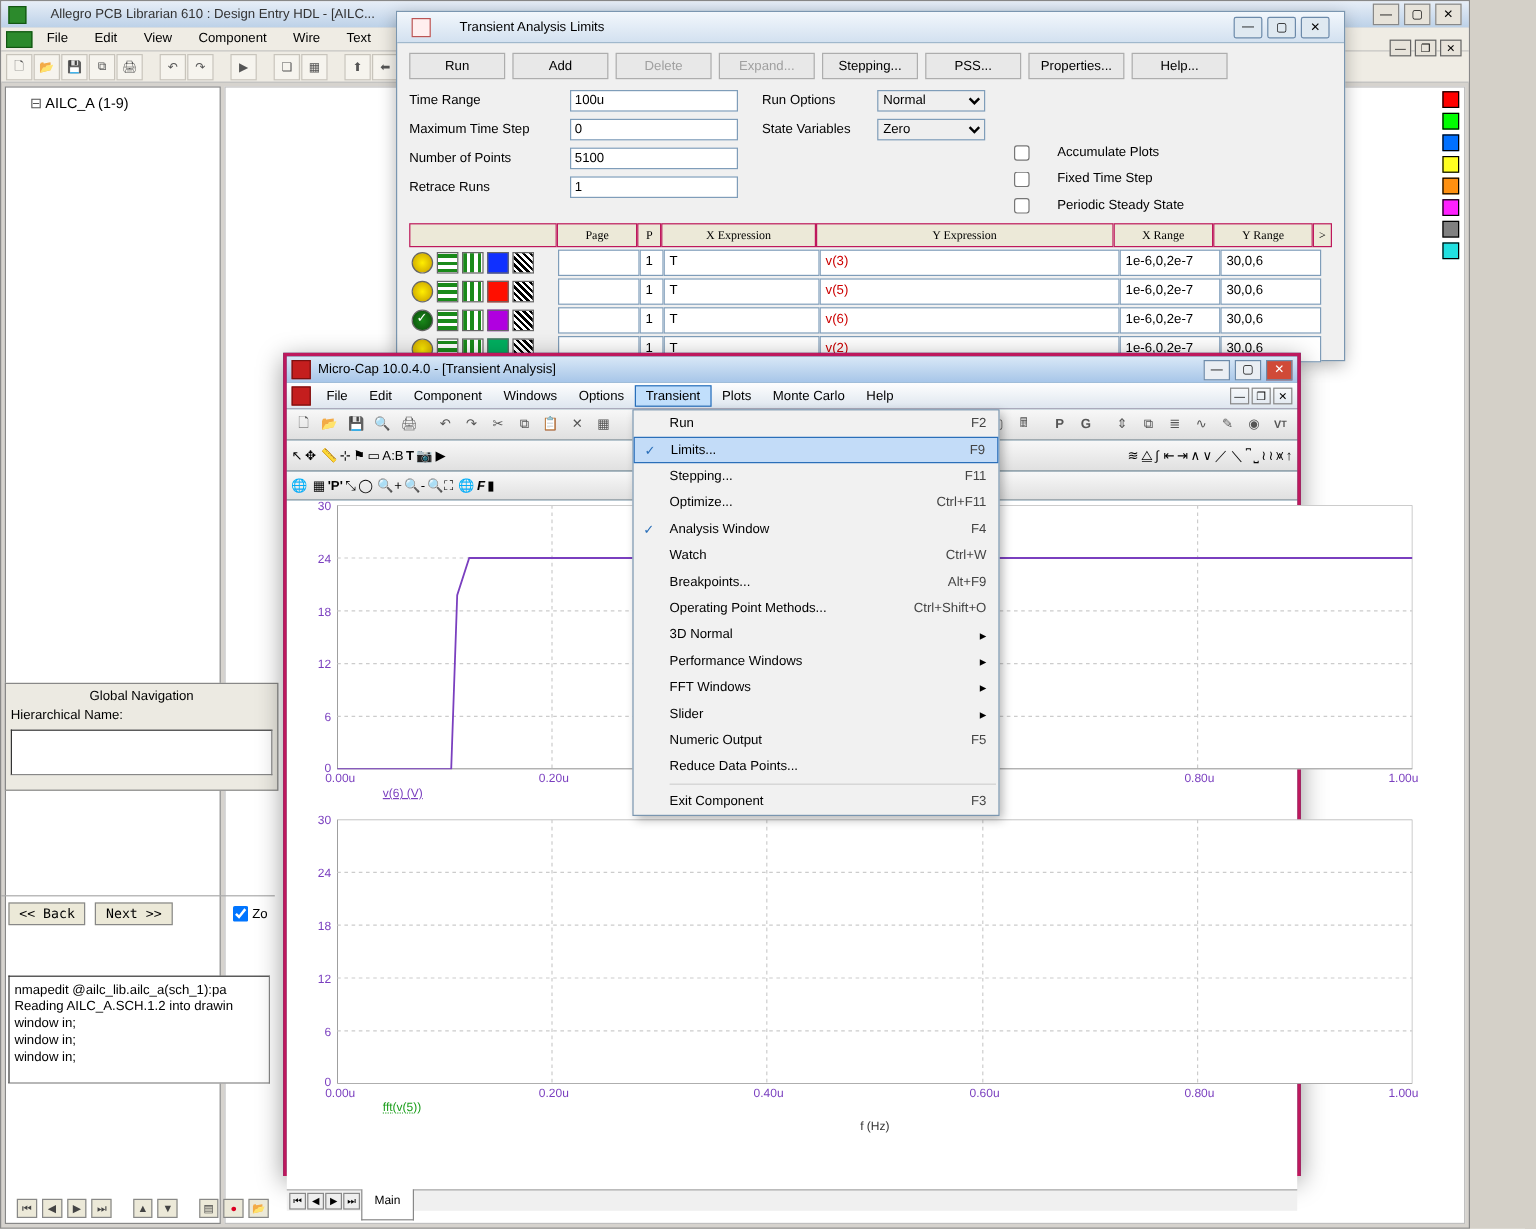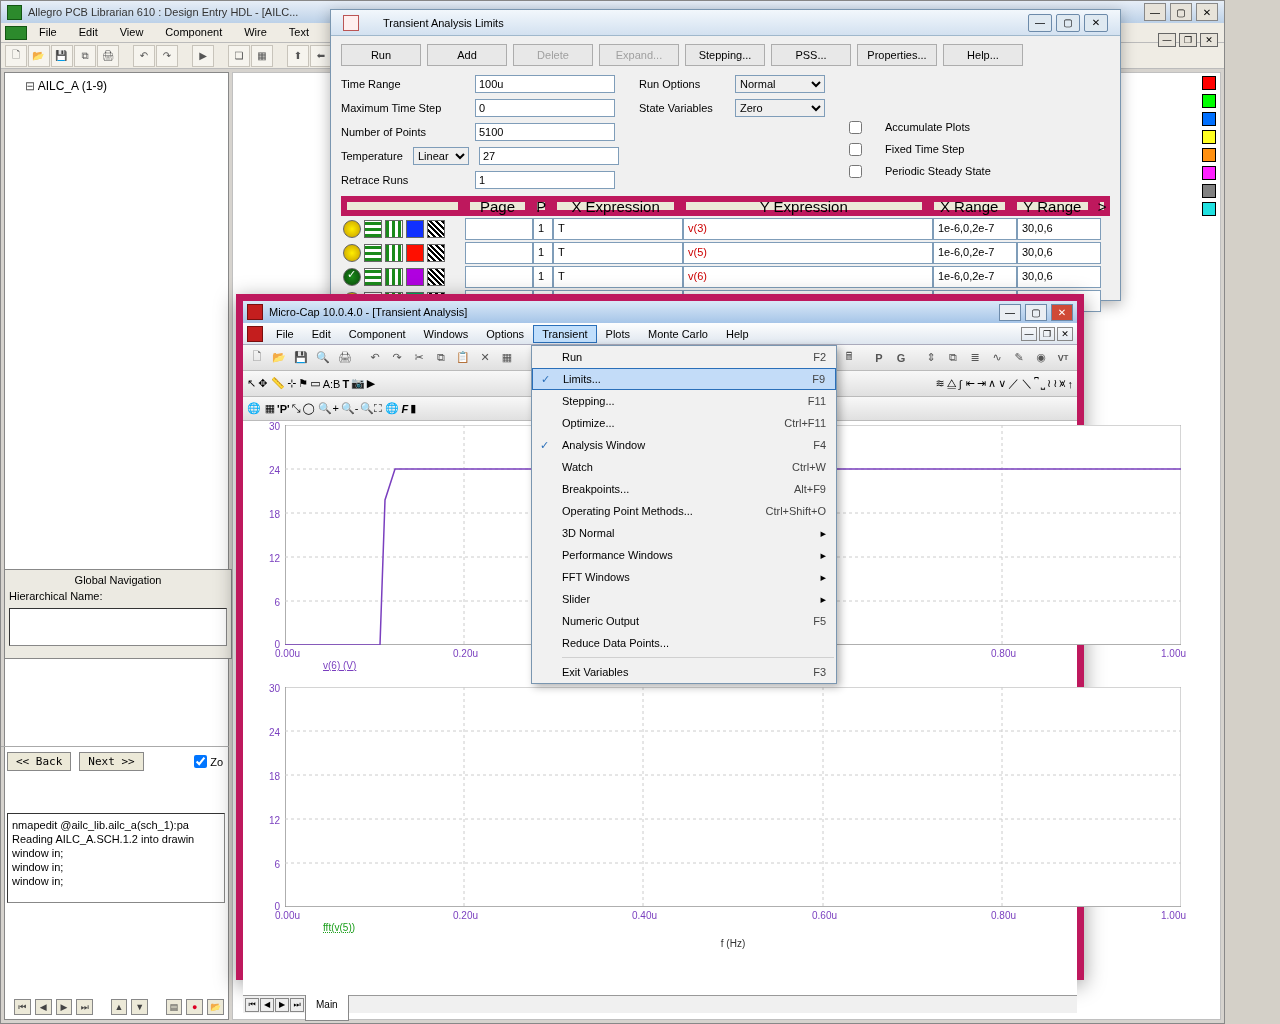--- a/index.html
+++ b/index.html
@@ -1,27 +1,27 @@
 <!DOCTYPE html>
 <html><head>
 <meta charset="utf-8">
 <style>
 * { margin: 0; padding: 0; box-sizing: border-box; font-family: "Segoe UI", Tahoma, sans-serif; }
 body { width: 1280px; height: 1024px; background: #d4d0c8; overflow: hidden; position: relative; font-size: 11px; }
 
 
 .allegro { position: absolute; left: 0; top: 0; width: 1225px; height: 1024px; background: #d6d3ce; border: 1px solid #888; }
-.allegro-title { height: 22px; background: linear-gradient(180deg,#e7eef7,#bcd1e8); color: #333; padding: 3px 6px; display: flex; align-items: center; gap: 6px; }
+.allegro-title { height: 22px; background: linear-gradient(180deg,#e7eef7,#bcd1e8); color: #333; padding: 3px 6px; display: flex; align-items: center; gap: 20px; }
 .allegro-title .ico { width: 15px; height: 15px; background: #2c8a2c; border: 1px solid #135613; }
 .allegro-menubar { height: 20px; background: #efece4; border-bottom: 1px solid #bbb; display: flex; gap: 2px; padding-left: 4px; }
 .allegro-menubar span { padding: 3px 10px; display: inline-block; }
 .allegro-tool { height: 26px; background: #efece4; border-bottom: 1px solid #bbb; display: flex; align-items: center; gap: 1px; padding-left: 4px; }
 .allegro-tool .tbtn { width: 22px; height: 22px; border: 1px solid #c8c4bb; background: #f6f4ee; display:flex; align-items:center; justify-content:center; font-size:10px; color:#555;}
 .allegro-body { display:flex; height: calc(100% - 68px); }
-.allegro-left { width: 225px; background:#fff; border:1px solid #888; margin:3px; position:relative; }
+.allegro-left { width: 180px; background:#fff; border:1px solid #888; margin:3px; position:relative; }
 .allegro-tree { padding:6px; font-family: Consolas, monospace; font-size:12px; }
 .allegro-tree .node { padding-left: 14px; position:relative; }
 .allegro-tree .node::before { content:"⊟ "; color:#555; }
 .global-nav { margin:3px; border:1px solid #888; background:#eceae2; padding:4px; font-family:Consolas,monospace; font-size:11px; height:90px; position:absolute; left:0; top:565px; width:228px;}
 .global-nav .title{ text-align:center; }
 .global-nav .box { background:#fff; border:1px inset #888; height:38px; margin-top:6px; }
 .nav-bar { position:absolute; left:0; top:745px; width:228px; height:30px; display:flex; align-items:center; padding:0 6px; gap:8px; border-top:1px solid #aaa;}
 .nav-bar .btn { background:#ece9d8; border:1px solid #888; padding:2px 8px; font-family:Consolas,monospace; font-size:11px;}
 .log-box { position:absolute; left:6px; top:812px; width:218px; height:90px; background:#fff; border:1px inset #888; padding:4px; font-size:11px; line-height:14px; overflow:hidden;}
 .allegro-right { flex:1; background:#fff; border:1px solid #888; margin:3px 3px 3px 0; position:relative; overflow:hidden;}
@@ -51,30 +51,30 @@
 .prow .lab{ width:128px;}
 .prow input[type=text]{ width:140px; height:18px; border:1px solid #7f9db9; padding:0 3px; font-size:11px;}
 .prow select{ width:56px; height:18px; border:1px solid #7f9db9; font-size:11px; margin-right:4px;}
 .chk-col{ display:flex; flex-direction:column; gap:4px; }
 .chk-col label{ display:flex; align-items:center; gap:6px; height:18px;}
 .chk-col input{ width:13px; height:13px;}
 .chk-col2{ display:flex; flex-direction:column; gap:4px; }
 .chk-col2 label{ display:flex; align-items:center; gap:23px; height:18px;}
 .limits-grid{ margin:6px 10px 0 10px; }
 .limits-grid .hdr{ display:flex; height:20px;}
-.limits-grid .hdr .hc{ border:6px solid #be185d; background:#ece9d8; display:flex; align-items:center; justify-content:center; font-size:15px;}
+.limits-grid .hdr .hc{ border:1px solid #be185d; background:#ece9d8; display:flex; align-items:center; justify-content:center; font-size:10px;font-family:Liberation Serif, serif;}
 .lg-lead{width:124px;} .lg-page{width:68px;} .lg-p{width:20px;} .lg-x{width:130px;} .lg-y{width:250px;} .lg-xr{width:84px;} .lg-yr{width:84px;} .lg-more{width:16px;}
 .limits-grid .row{ display:flex; height:22px; margin-top:2px;}
 .row .lead{ width:124px; display:flex; gap:3px; align-items:center; padding:0 2px;}
 .lead .sq{ width:18px; height:18px; border:1px solid #666;}
 .row .cell{ border:1px solid #7f9db9; background:#fff; font-size:11px; padding:3px 4px;}
 .v-red{color:#c00;}
 
 
-.mcap { position:absolute; left:236px; top:294px; width:848px; height:686px; background:#0c4a6e; border:7px solid #be185d; box-shadow:0 5px 20px rgba(0,0,0,.4); }
+.mcap { position:absolute; left:236px; top:294px; width:848px; height:686px; background:#0c4a6e; border:3px solid #be185d; box-shadow:0 5px 20px rgba(0,0,0,.4); }
 .mcap-title{ height:22px; background:linear-gradient(180deg,#d9e8f7,#a6c5e8); display:flex; align-items:center; padding:0 4px; gap:6px;}
 .mcap-title .ico{ width:16px; height:16px; background:#c41e1e; border:1px solid #7a0f0f;}
 .mcap-title .btns{ margin-left:auto; display:flex; gap:4px;}
 .mcap-title .btns .b{ width:22px; height:17px; border:1px solid #6c8aaa; background:#eaeef3; display:flex;align-items:center;justify-content:center; font-size:10px;}
 .mcap-title .btns .b.close{ background:#d04a37; color:#fff;}
 .mcap-menubar{ height:22px; background:linear-gradient(180deg,#fefefe,#dee6ef); display:flex; padding-left:4px; align-items:center; border-bottom:1px solid #aab; }
 .mcap-menubar .mi{ padding:3px 9px; }
 .mcap-menubar .mi.open{ background:#c1dffc; border:1px solid #2a6fb9; padding:2px 8px;}
 .mcap-menubar .mico{ width:16px; height:16px; background:#c41e1e; border:1px solid #7a0f0f; margin-right:4px;}
 .mcap-menubar .mbtns{ margin-left:auto; display:flex; gap:2px; padding-right:4px;}
@@ -245,25 +245,20 @@
           <span class="lab">Time Range</span>
           <input type="text" value="100u" style="">
         </div>
       <div class="prow">
           <span class="lab">Maximum Time Step</span>
           <input type="text" value="0" style="">
         </div>
       <div class="prow">
           <span class="lab">Number of Points</span>
           <input type="text" value="5100" style="">
-        </div>
-      <div class="prow">
-          <span class="lab" style="width:66px">Temperature</span>
-          <select><option>Linear</option></select>
-          <input type="text" value="27" style="">
         </div>
       <div class="prow">
           <span class="lab">Retrace Runs</span>
           <input type="text" value="1" style="">
         </div>
     </div>
     <div class="limits-col">
       <div class="prow">
           <span class="lab" style="width:90px">Run Options</span>
           <select style="width:90px"><option>Normal</option></select>
@@ -593,17 +588,17 @@
       </div>
     <div class="row">
         <span>Numeric Output</span>
         <span class="sc">F5</span>
       </div>
     <div class="row">
         <span>Reduce Data Points...</span>
       </div>
     <div class="sep"></div>
     <div class="row">
-        <span>Exit Variables</span>
+        <span>Exit Component</span>
         <span class="sc">F3</span>
       </div>
   </div>
 </div>
 
 </body></html>

